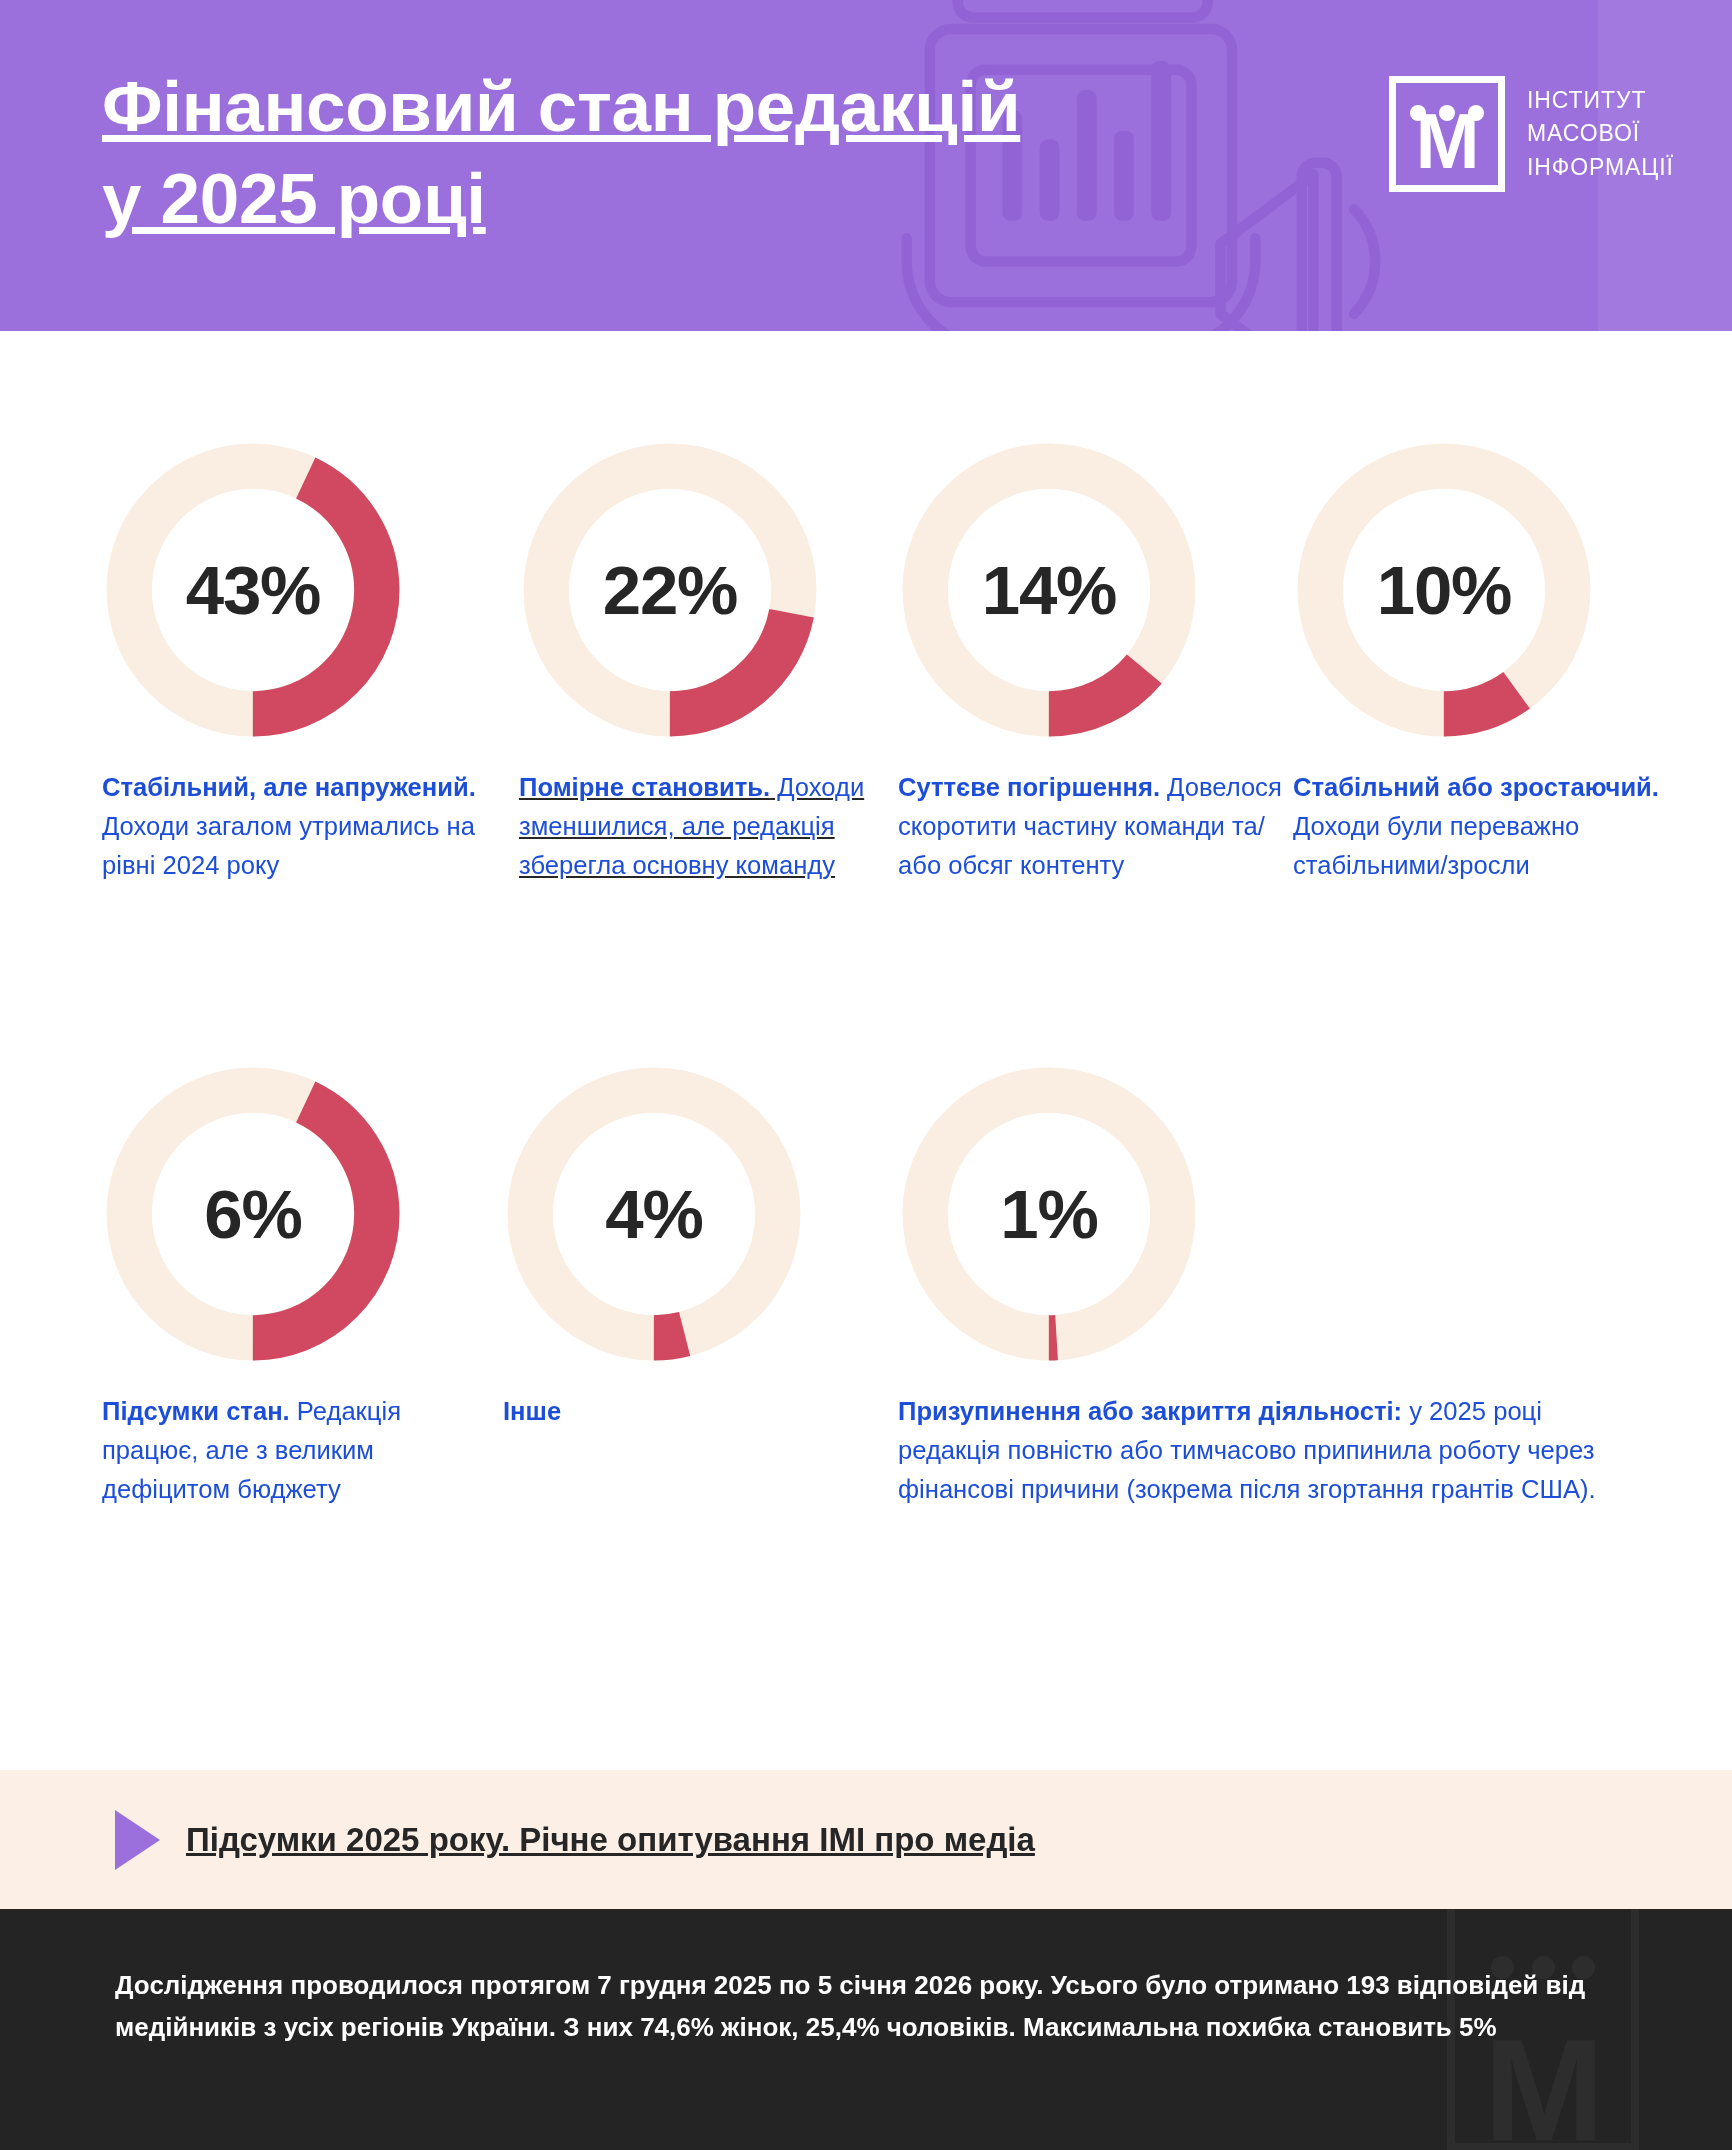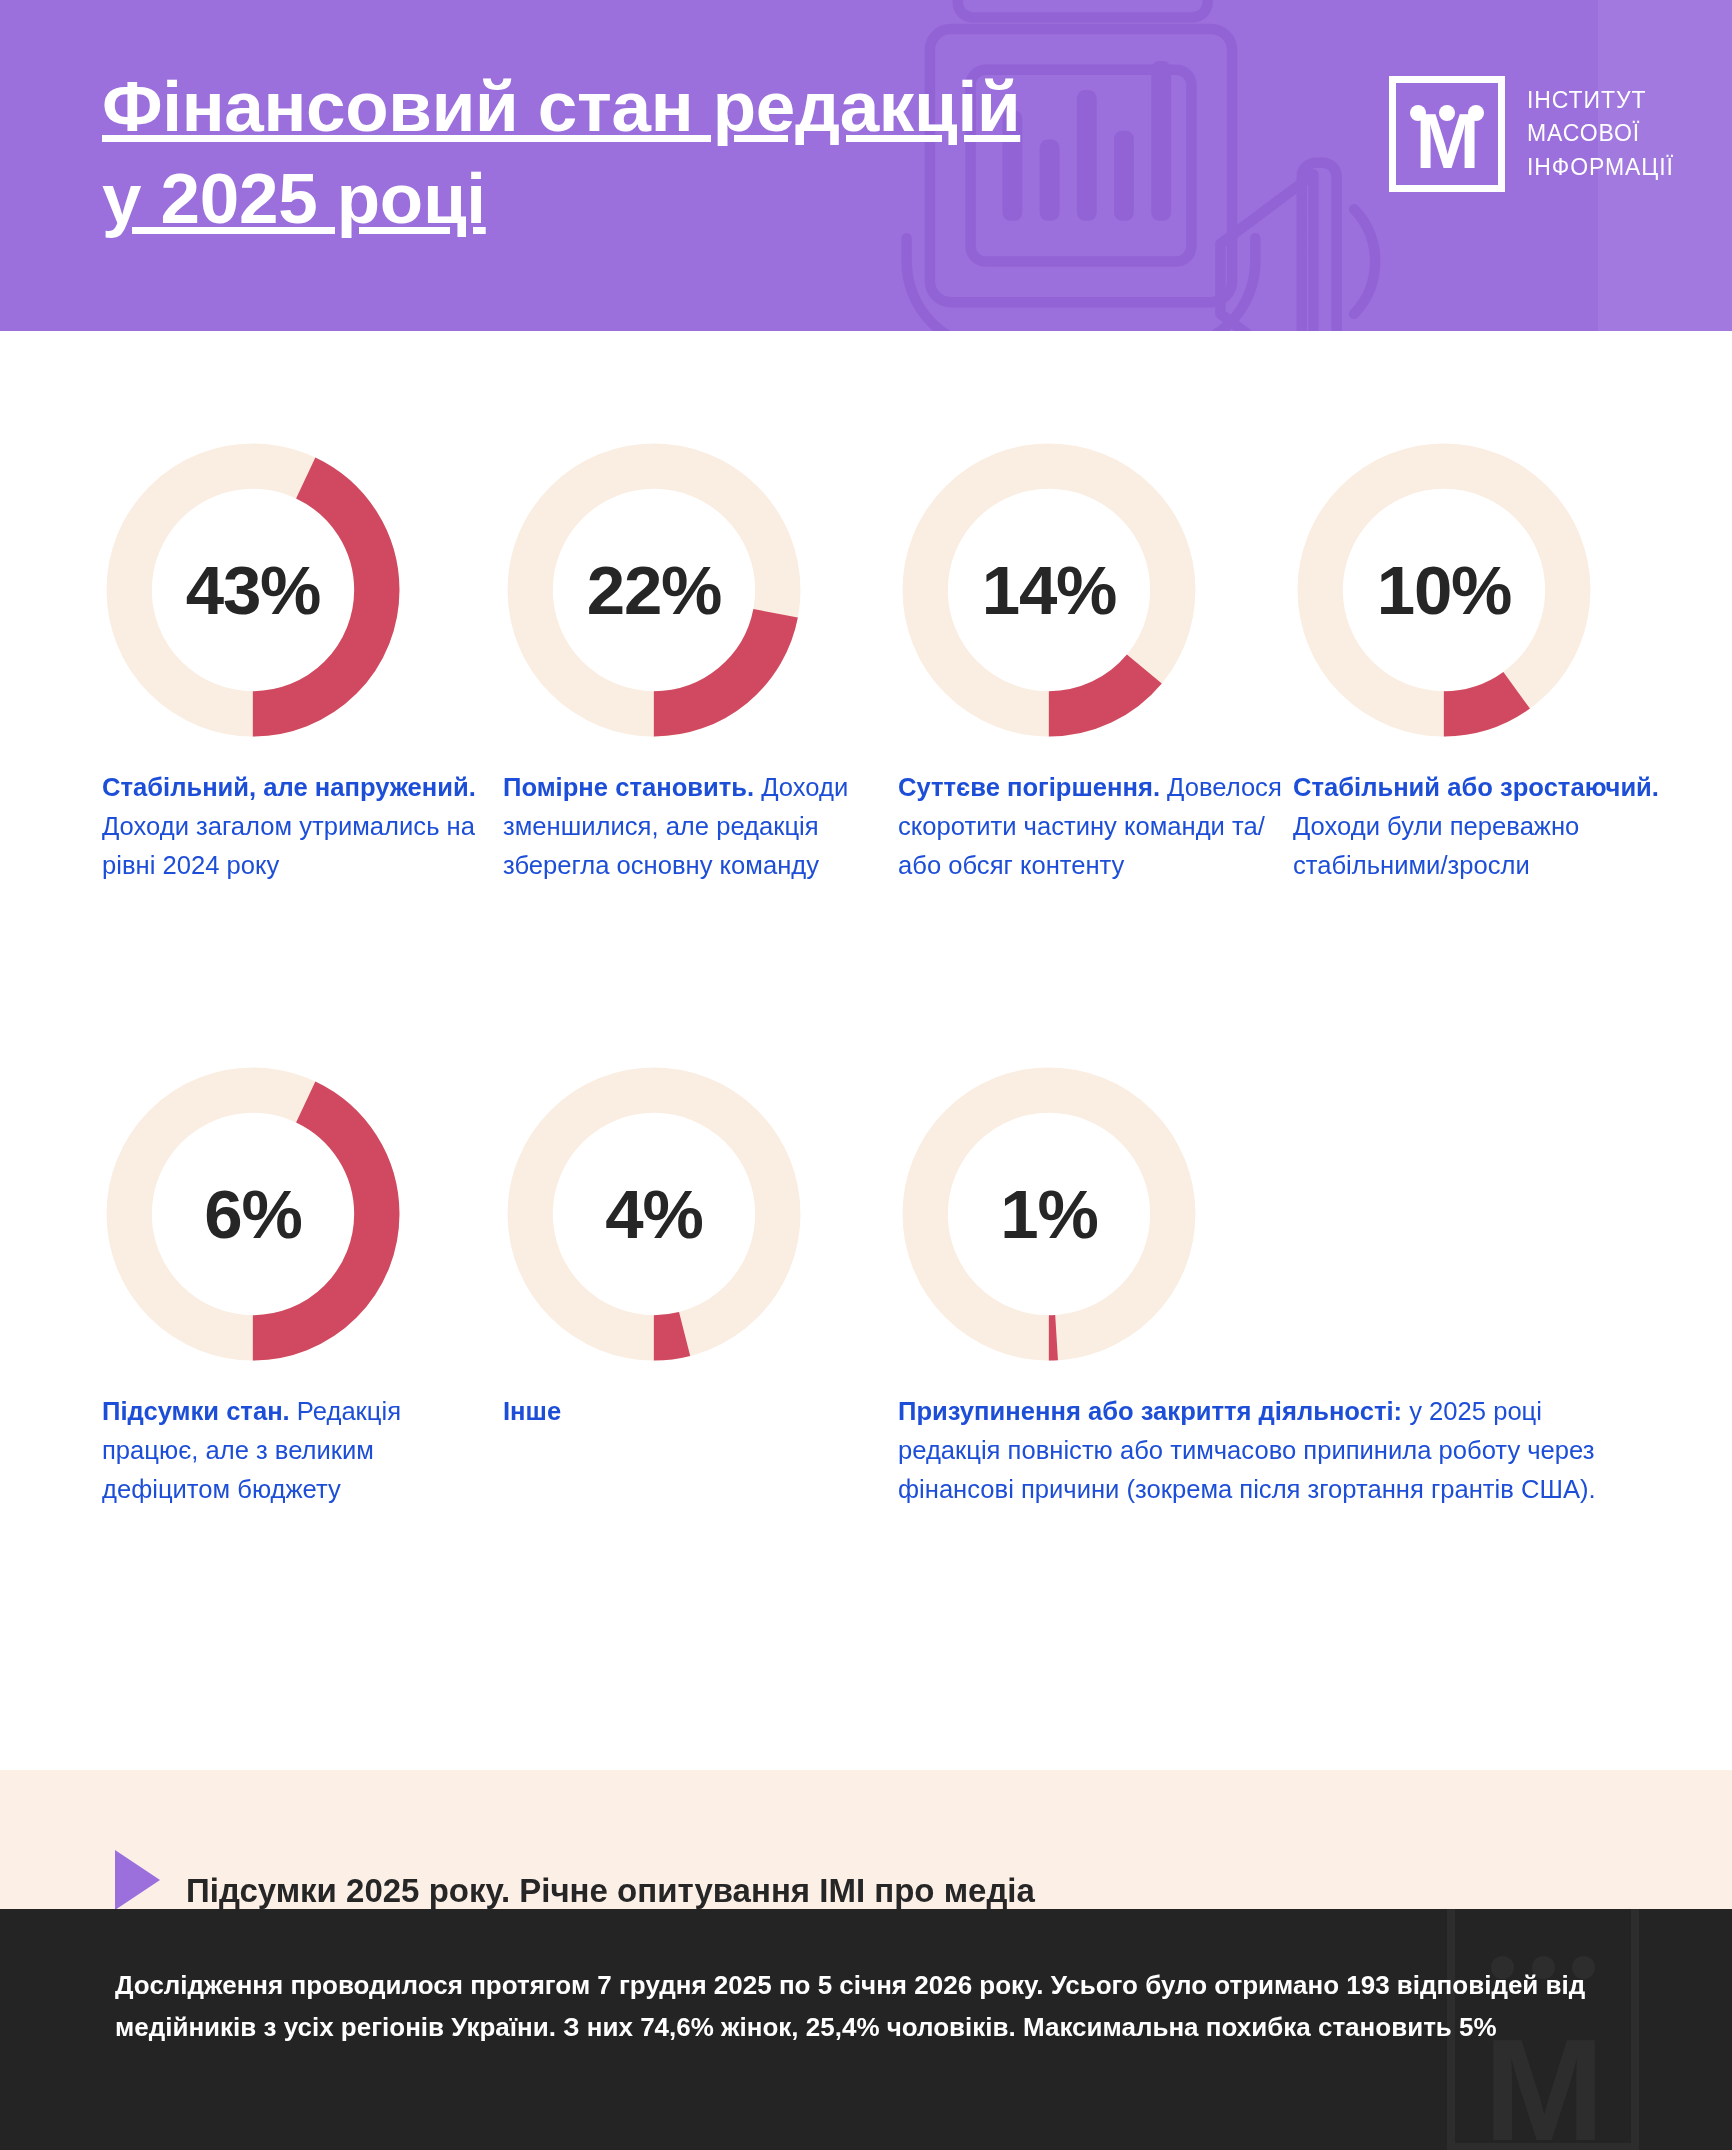--- a/index.html
+++ b/index.html
@@ -91,21 +91,21 @@
     font-weight:400;
     color:#1d4ed8;
   }
   .caption b { font-weight:700; }
 
   
   .banner {
     position:absolute; left:0; top:1770px;
     width:1732px; height:140px;
     background:#FCEFE6;
-    display:flex; align-items:flex-end;
+    display:flex; align-items:center;text-decoration:underline;
   }
   .banner-arrow {
     margin-left:115px;
     width:0; height:0;
     border-left:45px solid #9B6FDC;
     border-top:30px solid transparent;
     border-bottom:30px solid transparent;
   }
   .banner-text {
     margin-left:26px;
@@ -197,21 +197,21 @@
         <circle cx="100" cy="100" r="82" fill="none" stroke="#FAEDE1" stroke-width="30"></circle>
         <circle class="arc" cx="100" cy="100" r="82" fill="none" stroke="#D04961" stroke-width="30" stroke-dasharray="221.5451139311522 293.67608125757386" stroke-dashoffset="-36.07"></circle>
       </svg>
       <div class="val">43%</div>
     </div>
     <div class="caption">
       <b>Стабільний, але напружений.</b><span> Доходи загалом утримались на рівні 2024 року</span>
     </div>
   </div>
 
-  <div class="card" style="left:503px; top:108px;">
+  <div class="card" style="left:519px; top:108px;text-decoration:underline;">
     <div class="donut">
       <svg viewBox="0 0 200 200">
         <circle cx="100" cy="100" r="82" fill="none" stroke="#FAEDE1" stroke-width="30"></circle>
         <circle class="arc" cx="100" cy="100" r="82" fill="none" stroke="#D04961" stroke-width="30" stroke-dasharray="113.34866294151972 401.8725322472063" stroke-dashoffset="-144.26"></circle>
       </svg>
       <div class="val">22%</div>
     </div>
     <div class="caption">
       <b>Помірне становить.</b><span> Доходи зменшилися, але редакція зберегла основну команду</span>
     </div>

